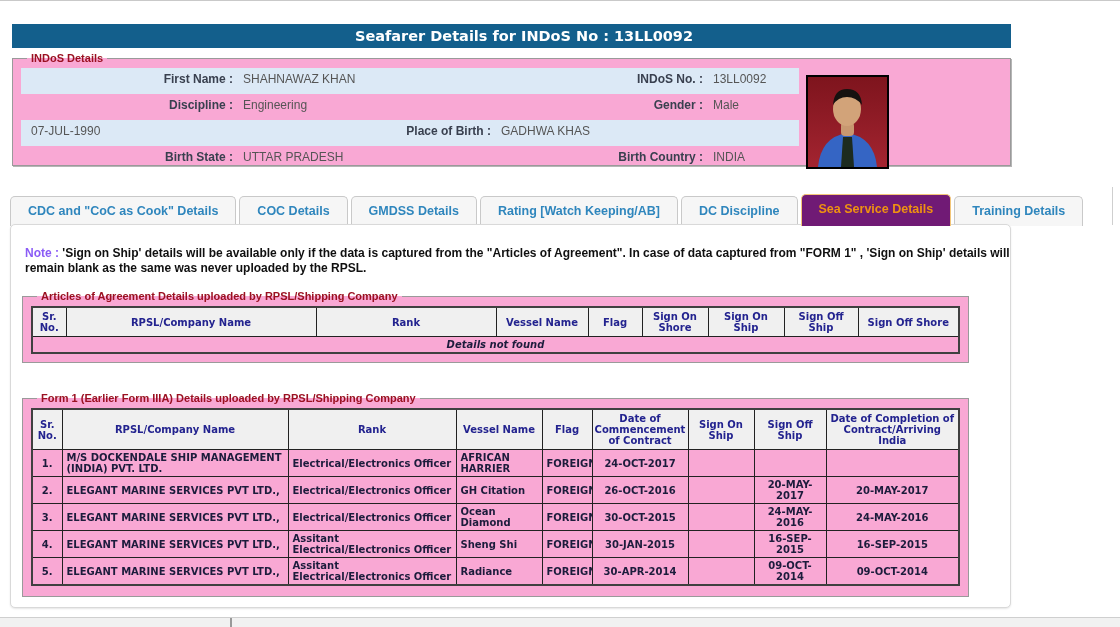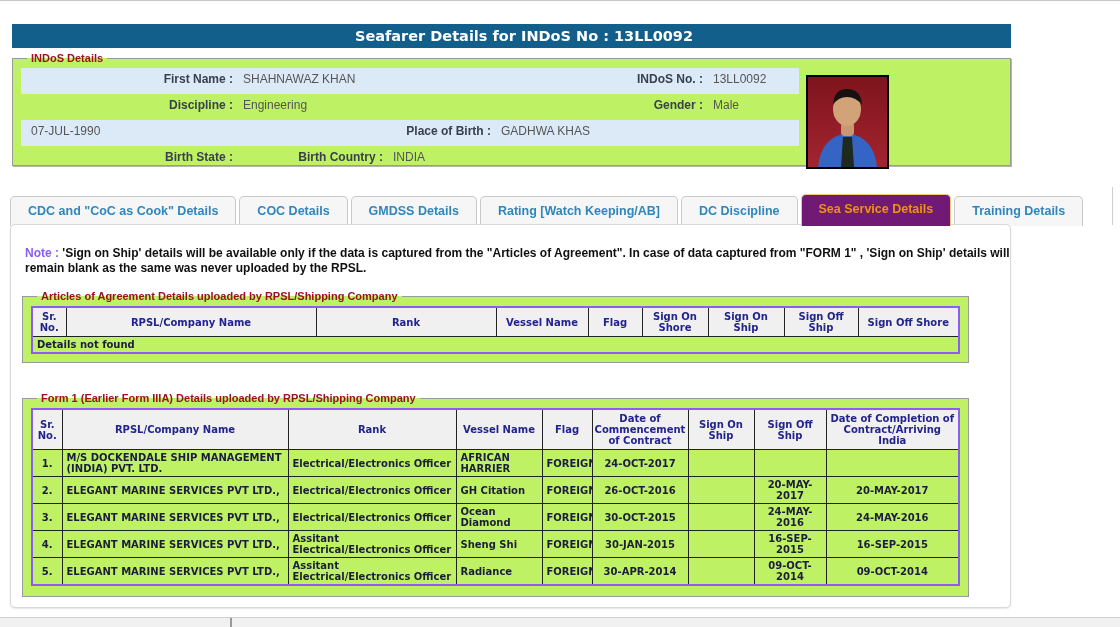--- a/index.html
+++ b/index.html
@@ -6,21 +6,21 @@
   html,body { width:1120px; height:627px; background:#fff; overflow:hidden;
               font-family:"Liberation Sans", sans-serif; position:relative; }
   .top-hairline { position:absolute; top:0; left:0; width:1120px; height:1px; background:#c9c9c9; }
 
   
   .title-bar { position:absolute; left:12px; top:24px; width:999px; height:24px;
                background:#135F8C; color:#fff; text-align:center; font-weight:bold;
                font-size:14.5px; line-height:24px; font-family:"DejaVu Sans", sans-serif;padding-left:25px; }
 
   
-  fieldset.box { position:absolute; border:1px solid #9a9a9a; background:#bef264; }
+  fieldset.box { position:absolute; border:1px solid #9a9a9a; background:#f9a8d4; }
   fieldset.box legend { font-size:11px; font-weight:bold; color:#9b1122; padding:0 4px; margin-left:6px; }
   .indos-fs { left:12px; top:52px; width:999px; height:114px; padding:4px 8px;
               box-shadow:1px 1px 0 #b5b5b5; }
   .field-row { display:flex; width:778px; height:26px; line-height:22px; font-size:12px; }
   .field-row.alt { background:#dce9f6; }
   .flabel { width:212px; text-align:right; font-weight:bold; color:#39404f; }
   .fvalue { padding-left:10px; color:#555; }
   .fvalue.v1 { width:320px; }
   .flabel.l2 { width:150px; }
   .fvalue.v2 { flex:1; }
@@ -42,29 +42,29 @@
            background:#fff; border:1px solid #d9d9d9; border-radius:5px;
            box-shadow:0 1px 2px rgba(0,0,0,0.10); z-index:1; }
 
   .note { position:absolute; left:25px; top:246px; width:988px; font-size:12px; font-weight:bold;
           color:#101010; line-height:15px; z-index:2; }
   .note .note-label { color:#8b5cf6; }
 
   .articles-fs { left:22px; top:290px; width:947px; padding:4px 8px 8px; z-index:2; }
   .form1-fs    { left:22px; top:392px; width:947px; padding:4px 8px 10px; z-index:2; }
 
-  table.dtable { border-collapse:collapse; width:100%; border:2px solid #8b5cf6;
+  table.dtable { border-collapse:collapse; width:100%; border:2px solid #404040;
                  font-family:"DejaVu Sans", sans-serif; table-layout:fixed; }
   table.dtable th { background:#f0f0f0; color:#23238f; border:1px solid #222;
                     font-weight:bold; font-size:10px; line-height:11px; padding:3px 2px;
                     text-align:center; vertical-align:middle; }
   table.dtable td { border:1px solid #222; font-size:10px; line-height:11px; font-weight:bold;
                     color:#1c1c3c; padding:2px 4px; vertical-align:middle; overflow:hidden; }
   td.c { text-align:center; }
-  td.empty-msg { color:#cc0000; text-align:left; font-size:12px; padding:1px 0; }
+  td.empty-msg { color:#cc0000; text-align:center; font-size:12px; padding:1px 0;font-style:italic; }
   .form1-fs td { height:24px; }
 
   
   .bottom-bar { position:absolute; left:0; top:617px; width:1120px; height:10px;
                 background:#f1f1f1; border-top:1px solid #cfcfcf; }
   .frame-divider { position:absolute; left:230px; top:618px; width:2px; height:9px; background:#999; }
   .frame-edge { position:absolute; left:1112px; top:187px; width:1px; height:38px; background:#cfcfcf; }
 </style>
 </head>
 <body>
@@ -88,20 +88,21 @@
     <span class="flabel l2">Gender :</span>
     <span class="fvalue v2">Male</span>
   </div>
   <div class="field-row alt">
     <span class="fvalue v1">07-JUL-1990</span>
     <span class="flabel l2">Place of Birth :</span>
     <span class="fvalue v2">GADHWA KHAS</span>
   </div>
   <div class="field-row">
     <span class="flabel">Birth State :</span>
+    <span class="fvalue v1">UTTAR PRADESH</span>
     <span class="flabel l2">Birth Country :</span>
     <span class="fvalue v2">INDIA</span>
   </div>
 
   <div class="photo">
     <svg width="79" height="90" viewBox="0 0 79 90">
       <defs>
         <linearGradient id="bg" x1="0" y1="0" x2="0" y2="1">
           <stop offset="0" stop-color="#7e141d"></stop>
             <stop offset="1" stop-color="#a32430"></stop>

